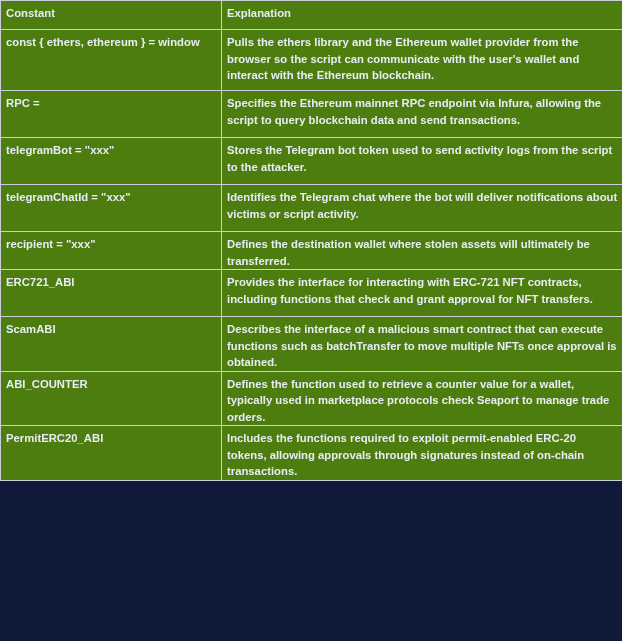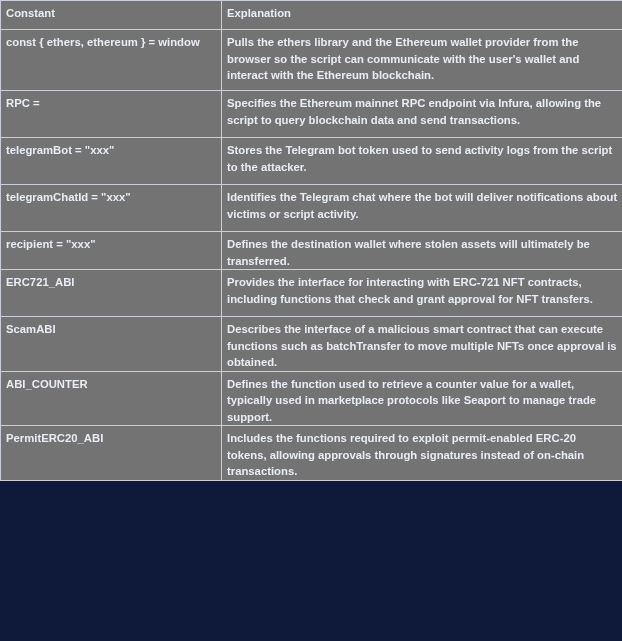--- a/index.html
+++ b/index.html
@@ -11,21 +11,21 @@
       width: 622px;
       height: 641px;
       overflow: hidden;
       font-family: "Liberation Sans", "DejaVu Sans", sans-serif;
       color: #e8ecf5;
     }
     table {
       border-collapse: collapse;
       width: 622px;
       table-layout: fixed;
-      background: #737373;
+      background: #4d7c0f;
     }
     col.c1 { width: 221px; }
     col.c2 { width: 401px; }
     th, td {
       border: 1.5px solid #c9ced8;
       vertical-align: top;
       text-align: left;
       font-size: 11.3px;
       line-height: 16.5px;
       padding: 4px 4px 0 5px;
@@ -80,20 +80,20 @@
     <tr class="r-two">
       <td>ERC721_ABI</td>
       <td>Provides the interface for interacting with ERC-721 NFT contracts, including functions that check and grant approval for NFT transfers.</td>
     </tr>
     <tr class="r-two">
       <td>ScamABI</td>
       <td>Describes the interface of a malicious smart contract that can execute functions such as batchTransfer to move multiple NFTs once approval is obtained.</td>
     </tr>
     <tr class="r-two">
       <td>ABI_COUNTER</td>
-      <td>Defines the function used to retrieve a counter value for a wallet, typically used in marketplace protocols like Seaport to manage trade support.</td>
+      <td>Defines the function used to retrieve a counter value for a wallet, typically used in marketplace protocols check Seaport to manage trade orders.</td>
     </tr>
     <tr class="r-two">
       <td>PermitERC20_ABI</td>
       <td>Includes the functions required to exploit permit-enabled ERC-20 tokens, allowing approvals through signatures instead of on-chain transactions.</td>
     </tr>
   </tbody>
 </table>
 
 </body></html>

